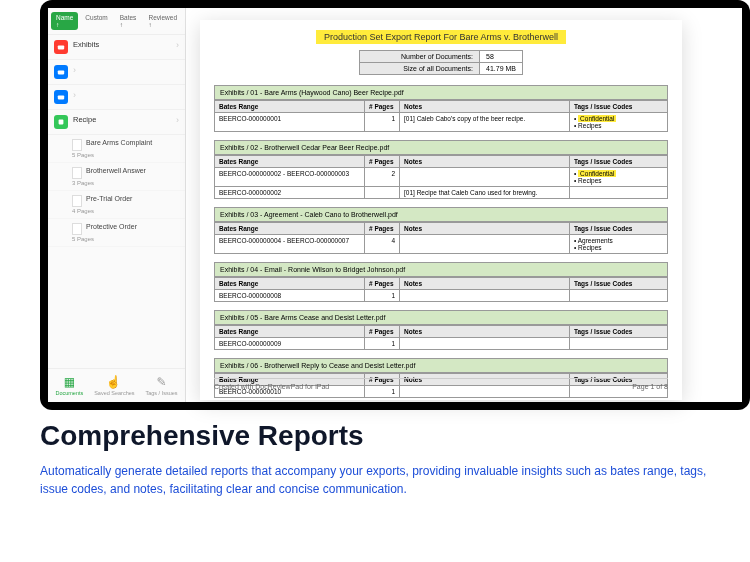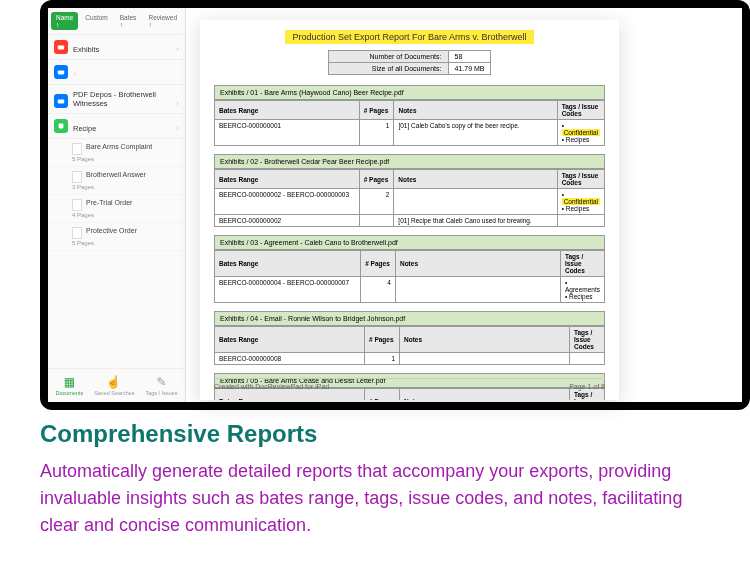--- a/index.html
+++ b/index.html
@@ -3,54 +3,54 @@
 <meta charset="utf-8">
 <style>
 *{margin:0;padding:0;box-sizing:border-box;font-family:-apple-system,BlinkMacSystemFont,sans-serif}
 body{width:750px;height:562px;background:#fff;overflow:hidden;position:relative}
 .device{position:absolute;top:0;left:40px;width:710px;height:410px;background:#000;border-radius:12px;padding:8px}
 .screen{background:#fff;width:100%;height:100%;display:flex;position:relative;overflow:hidden}
 .sidebar{width:138px;background:#fafafa;border-right:1px solid #e0e0e0;display:flex;flex-direction:column;font-size:8px}
 .tabs{display:flex;padding:4px 3px;gap:2px;border-bottom:1px solid #eee}
 .tab{padding:2px 5px;font-size:6.5px;color:#666;border-radius:3px}
 .tab.active{background:#28a745;color:#fff}
-.nav-item{display:flex;align-items:flex-end;padding:5px 6px;border-bottom:1px solid #f0f0f0;gap:5px}
+.nav-item{display:flex;align-items:flex-start;padding:5px 6px;border-bottom:1px solid #f0f0f0;gap:5px}
 .nav-icon{width:14px;height:14px;border-radius:3px;flex-shrink:0;display:flex;align-items:center;justify-content:center}
 .nav-icon.red{background:#ff3b30}
 .nav-icon.blue{background:#007aff}
 .nav-icon.green{background:#34c759}
 .nav-icon svg{width:8px;height:8px}
 .nav-text{flex:1;font-size:7.5px;color:#333;line-height:1.2}
 .chevron{color:#ccc;font-size:9px}
 .sub-item{padding:4px 6px 4px 24px;font-size:7px;color:#444;border-bottom:1px solid #f5f5f5}
 .sub-item .pages{font-size:6px;color:#999}
 .thumb{width:10px;height:12px;background:#fff;border:1px solid #ddd;display:inline-block;margin-right:4px;vertical-align:top}
 .bottom-tabs{margin-top:auto;display:flex;justify-content:space-around;padding:6px 2px;border-top:1px solid #eee}
 .btab{text-align:center;font-size:5.5px;color:#999}
 .btab.active{color:#28a745}
 .btab-icon{font-size:12px;display:block;margin-bottom:1px}
-.report{position:absolute;top:20px;left:200px;width:419px;height:380px;background:#fff;box-shadow:0 4px 20px rgba(0,0,0,.15);padding:12px 14px;font-size:7px;overflow:hidden}
+.report{position:absolute;top:20px;left:200px;width:482px;height:380px;background:#fff;box-shadow:0 4px 20px rgba(0,0,0,.15);padding:12px 14px;font-size:7px;overflow:hidden}
 .report-title{text-align:center;margin-bottom:8px}
 .report-title span{background:#ffeb3b;padding:2px 8px;font-size:9px;font-weight:500;color:#333}
 .meta-table{margin:0 auto 10px;border-collapse:collapse}
 .meta-table td{border:1px solid #999;padding:2px 6px;font-size:7px}
 .meta-table td:first-child{background:#e8e8e8;text-align:right;width:120px}
 .section{margin-bottom:8px}
 .sec-head{background:#d4e8c4;padding:3px 5px;font-size:7px;font-weight:500;border:1px solid #999}
 .data-table{width:100%;border-collapse:collapse}
 .data-table th{background:#e8e8e8;padding:2px 4px;font-size:6.5px;font-weight:600;text-align:left;border:1px solid #999}
 .data-table td{padding:2px 4px;font-size:6.5px;border:1px solid #999;vertical-align:top}
 .col-bates{width:150px}
 .col-pages{width:35px;text-align:right}
 .col-notes{width:170px}
 .tag-hl{background:#ffeb3b;padding:0 2px}
 .report-foot{position:absolute;bottom:10px;left:14px;right:14px;display:flex;justify-content:space-between;font-size:7px;color:#666;border-top:1px solid #ccc;padding-top:4px}
 .marketing{position:absolute;top:420px;left:40px;right:40px}
-.marketing h2{font-size:24px;font-weight:700;color:#0f766e;margin-bottom:10px}
-.marketing p{font-size:18px;color:#a21caf;line-height:1.5}
+.marketing h2{font-size:28px;font-weight:700;color:#0f172a;margin-bottom:10px}
+.marketing p{font-size:12px;color:#1d4ed8;line-height:1.5}
 </style>
 </head>
 <body>
 
 <div class="device">
 <div class="screen">
 
 <div class="sidebar">
   <div class="tabs">
     <div class="tab active">Name ↑</div>
@@ -75,21 +75,20 @@
             </svg>
           </div>
     <div class="chevron">›</div>
   </div>
   <div class="nav-item">
     <div class="nav-icon blue">
             <svg viewBox="0 0 10 10">
               <rect x="1" y="3" width="8" height="5" fill="#fff" rx="1"></rect>
             </svg>
           </div>
-    <div class="nav-text">PDF Depos - Brotherwell Witnesses</div>
     <div class="chevron">›</div>
   </div>
   <div class="nav-item">
     <div class="nav-icon green">
             <svg viewBox="0 0 10 10">
               <rect x="2" y="2" width="6" height="6" fill="#fff" rx="1"></rect>
             </svg>
           </div>
     <div class="nav-text">Recipe</div>
     <div class="chevron">›</div>

